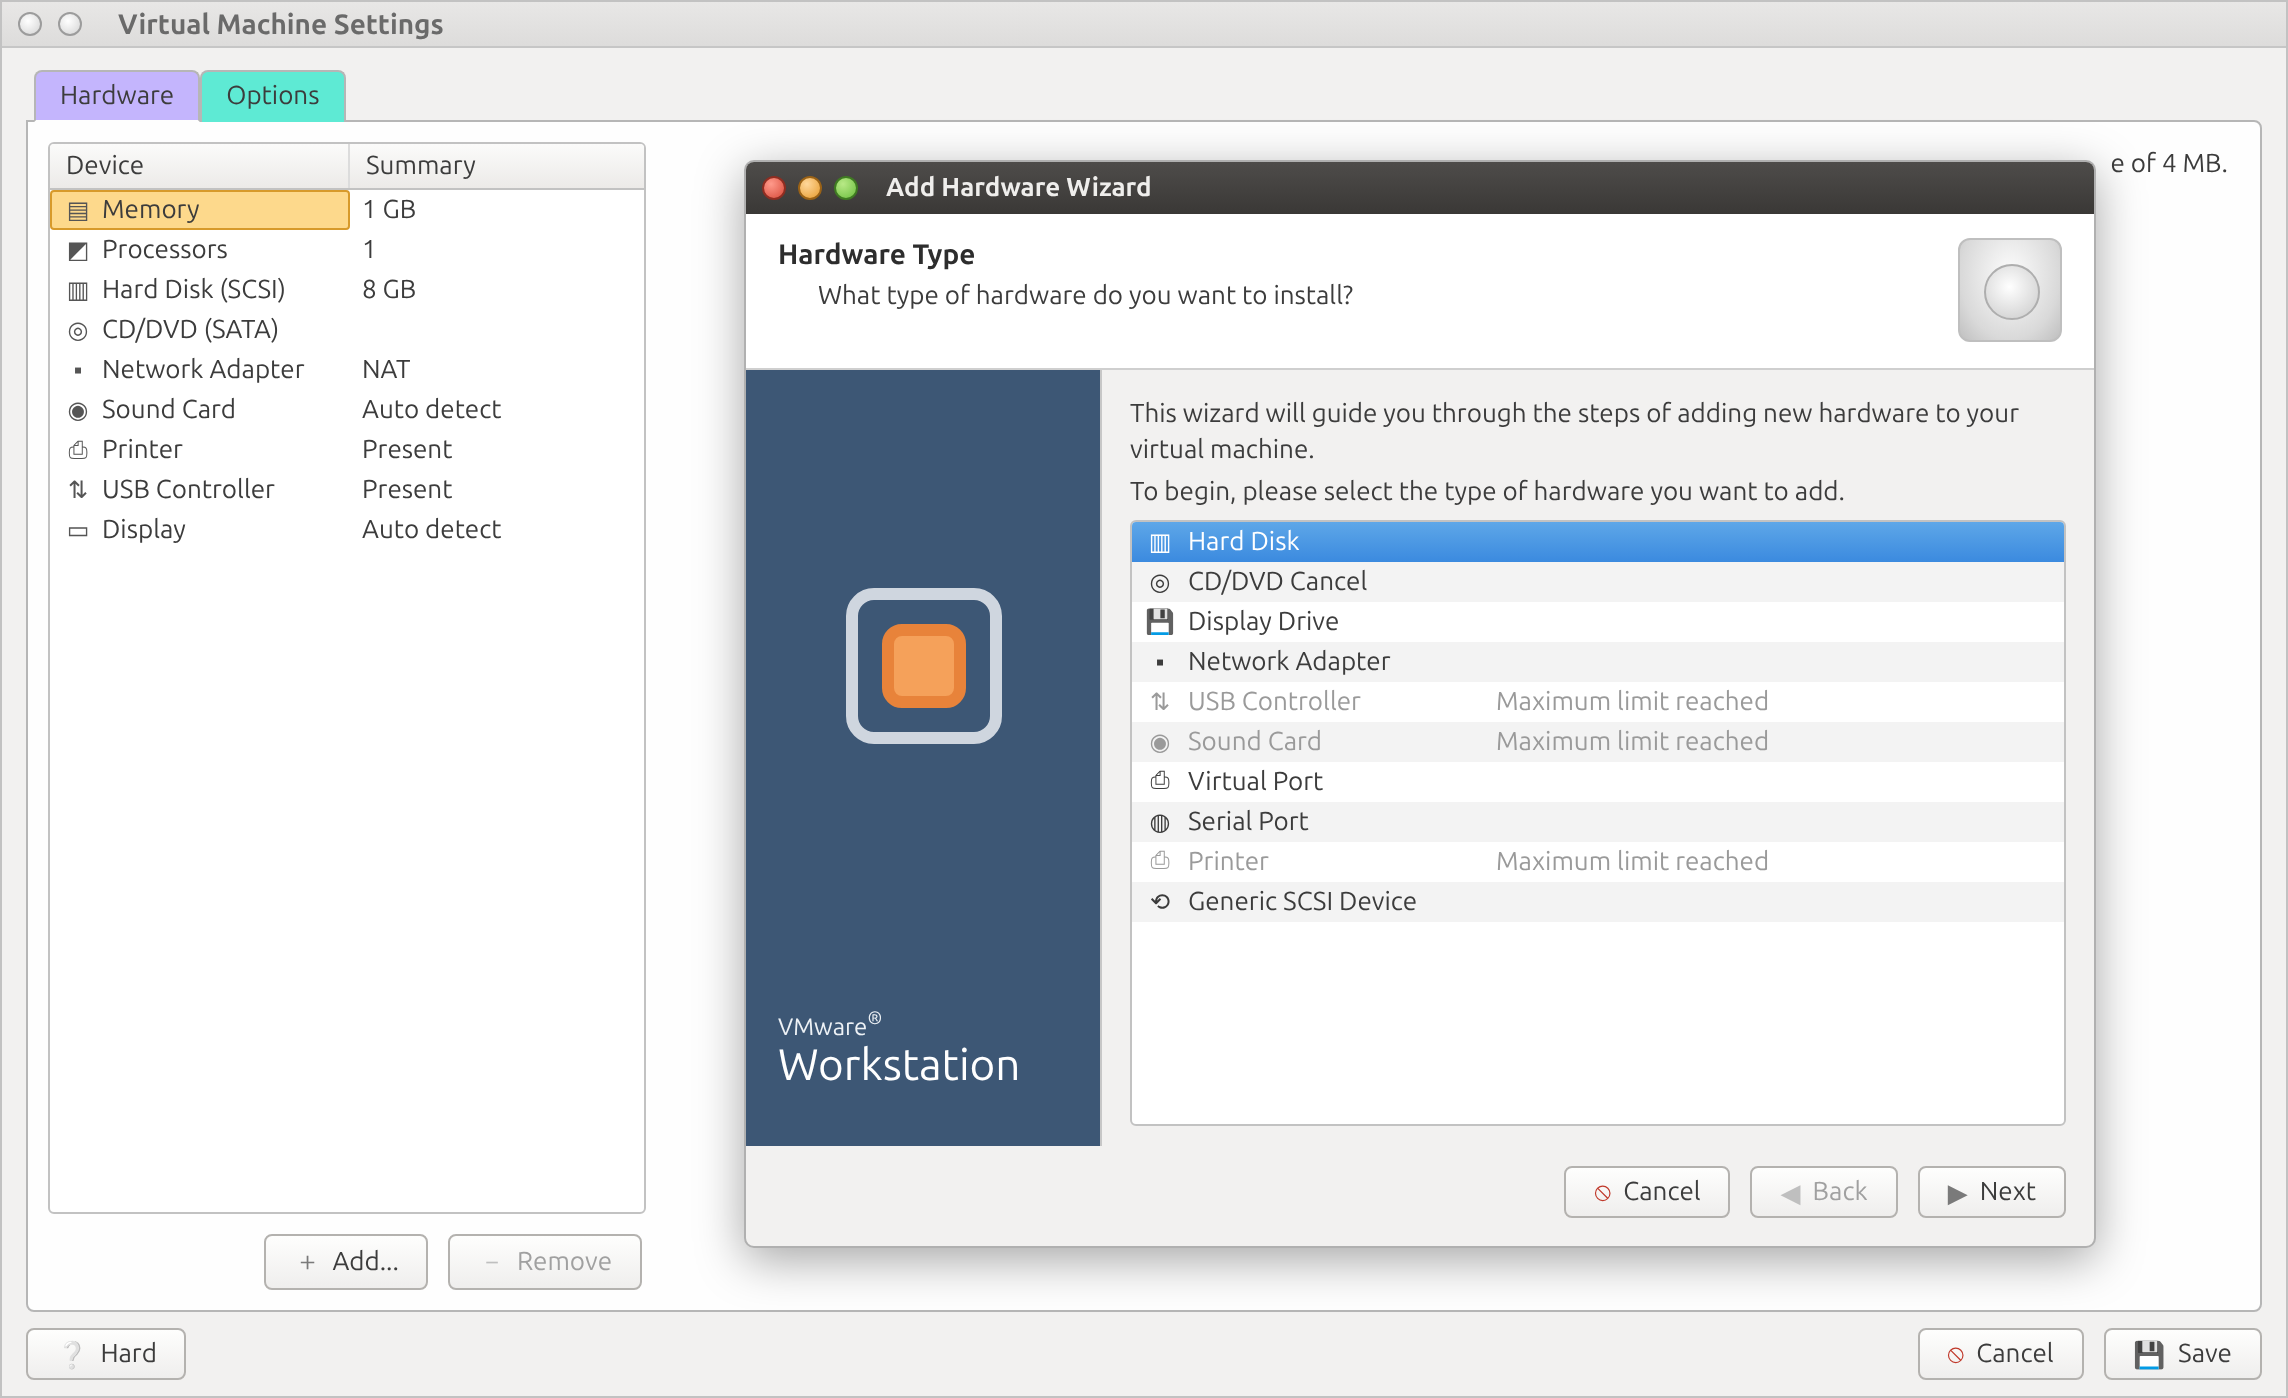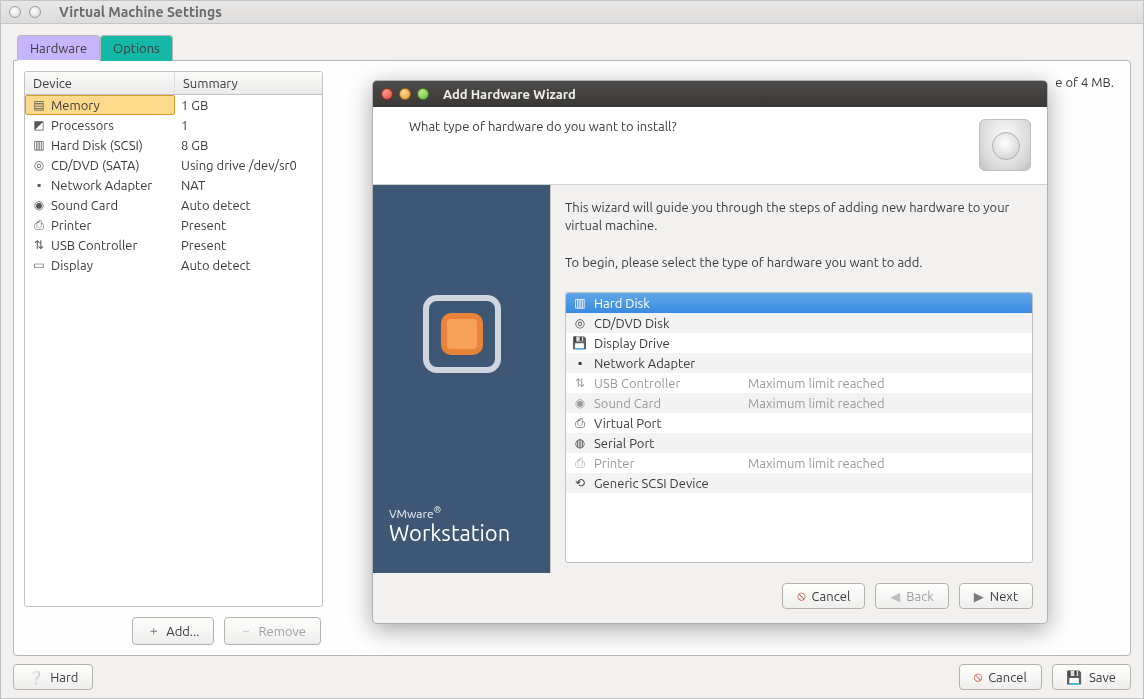--- a/index.html
+++ b/index.html
@@ -49,21 +49,21 @@
   .tabs {
     display: flex;
     gap: 0;
     margin-left: 4px;
   }
   .tab {
     padding: 5px 12px;
     border: 1px solid #b6b6b6;
     border-bottom: none;
     border-radius: 4px 4px 0 0;
-    background: #14b8a6;
+    background: #5eead4;
     font-size: 13px;
     color: #3c3c3c;
     position: relative;
     top: 1px;
     z-index: 2;
   }
   .tab.active {
     background: #c4b5fd;
     border-bottom: 1px solid #fefefe;
     z-index: 3;
@@ -269,21 +269,21 @@
     padding: 22px 16px 28px 16px;
   }
   .wizard-brand .vmware { font-size: 12px; }
   .wizard-brand .ws { font-size: 22px; color: #fff; }
 
   .wizard-main {
     flex: 1;
     padding: 14px 14px 10px 14px;
     display: flex;
     flex-direction: column;
-    gap: 20px;
+    gap: 4px;
   }
   .wizard-main p { margin: 0; font-size: 13px; color: #3c3c3c; line-height: 1.35; }
 
   .hw-list {
     border: 1px solid #c2c2c2;
     border-radius: 3px;
     background: #fff;
     overflow: hidden;
     flex: 1;
   }
@@ -365,21 +365,20 @@
                   <span class="dev-icon">▥</span>
                   <span>Hard Disk (SCSI)</span>
                 </div>
                 <div class="cell-summary">8 GB</div>
               </div>
               <div class="dev-row">
                 <div class="cell-device">
                   <span class="dev-icon">◎</span>
                   <span>CD/DVD (SATA)</span>
                 </div>
-                <div class="cell-summary">Using drive /dev/sr0</div>
               </div>
               <div class="dev-row">
                 <div class="cell-device">
                   <span class="dev-icon">▪</span>
                   <span>Network Adapter</span>
                 </div>
                 <div class="cell-summary">NAT</div>
               </div>
               <div class="dev-row">
                 <div class="cell-device">
@@ -450,20 +449,21 @@
 
   <div class="wizard">
     <div class="wizard-titlebar">
       <span class="wizard-win-btn wb-red"></span>
       <span class="wizard-win-btn wb-orange"></span>
       <span class="wizard-win-btn wb-green"></span>
       <span class="wizard-title">Add Hardware Wizard</span>
     </div>
 
     <div class="wizard-header">
+      <h3>Hardware Type</h3>
       <p>What type of hardware do you want to install?</p>
       <div class="wizard-device-icon"></div>
     </div>
 
     <div class="wizard-body">
       <div class="wizard-side">
         <div class="wizard-logo-area">
           <div class="vm-logo">
             <div class="outer"></div>
             <div class="inner"></div>
@@ -484,21 +484,21 @@
             <div class="hw-row selected">
               <div class="hw-label">
                 <span class="hw-icon">▥</span>
                 <span>Hard Disk</span>
               </div>
               <div class="hw-note"></div>
             </div>
             <div class="hw-row alt">
               <div class="hw-label">
                 <span class="hw-icon">◎</span>
-                <span>CD/DVD Disk</span>
+                <span>CD/DVD Cancel</span>
               </div>
               <div class="hw-note"></div>
             </div>
             <div class="hw-row">
               <div class="hw-label">
                 <span class="hw-icon">💾</span>
                 <span>Display Drive</span>
               </div>
               <div class="hw-note"></div>
             </div>

